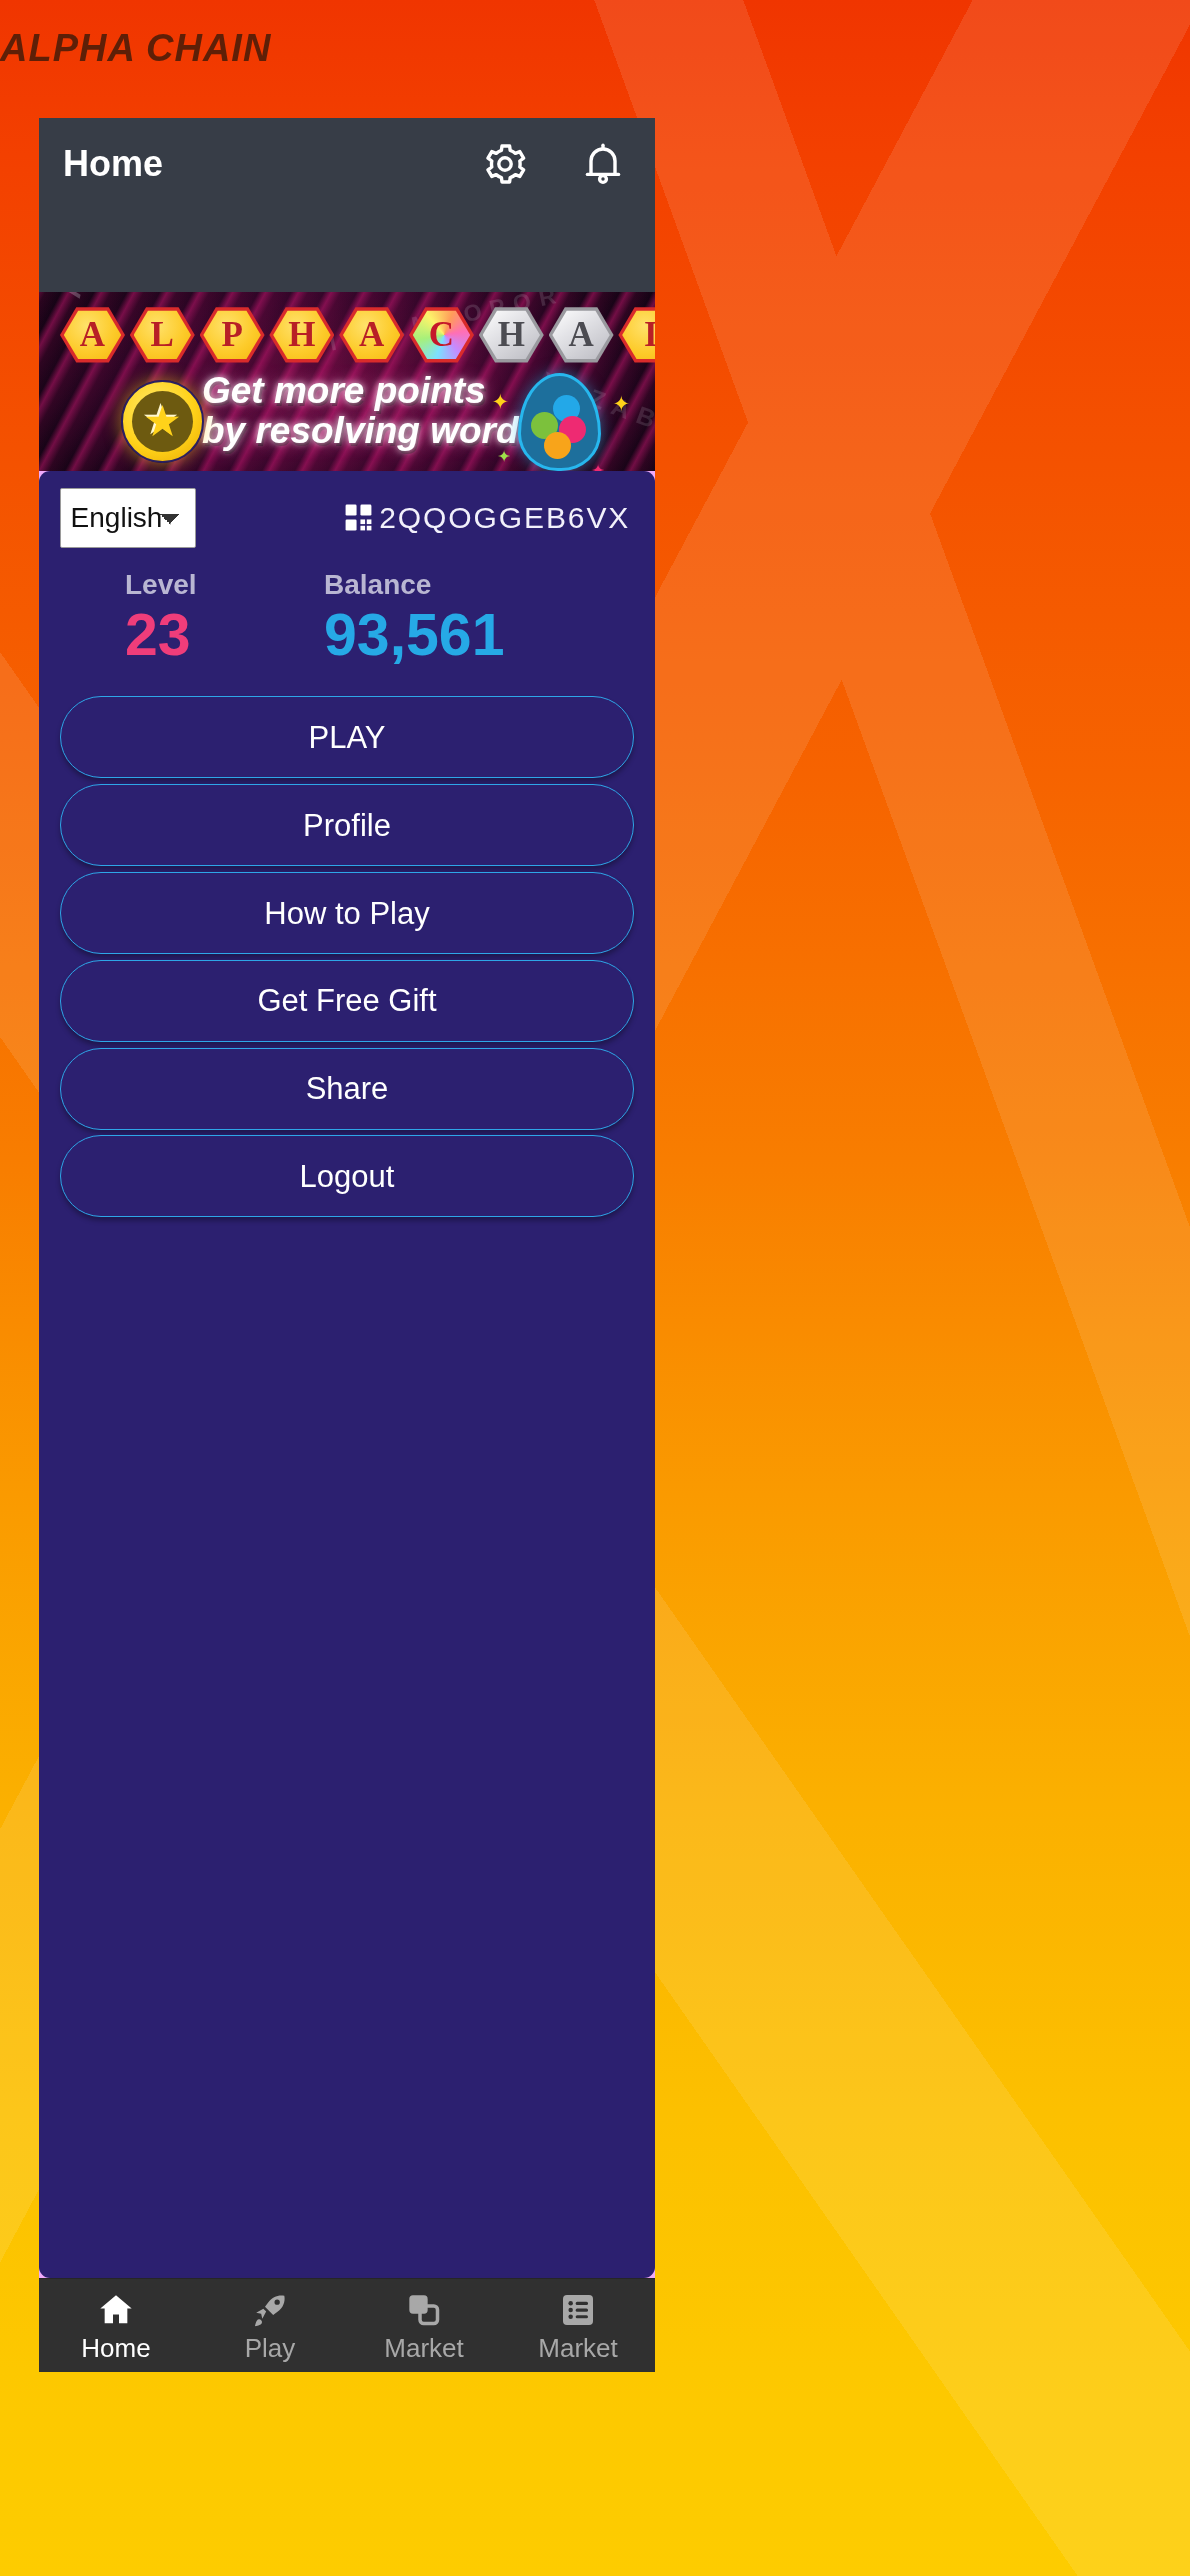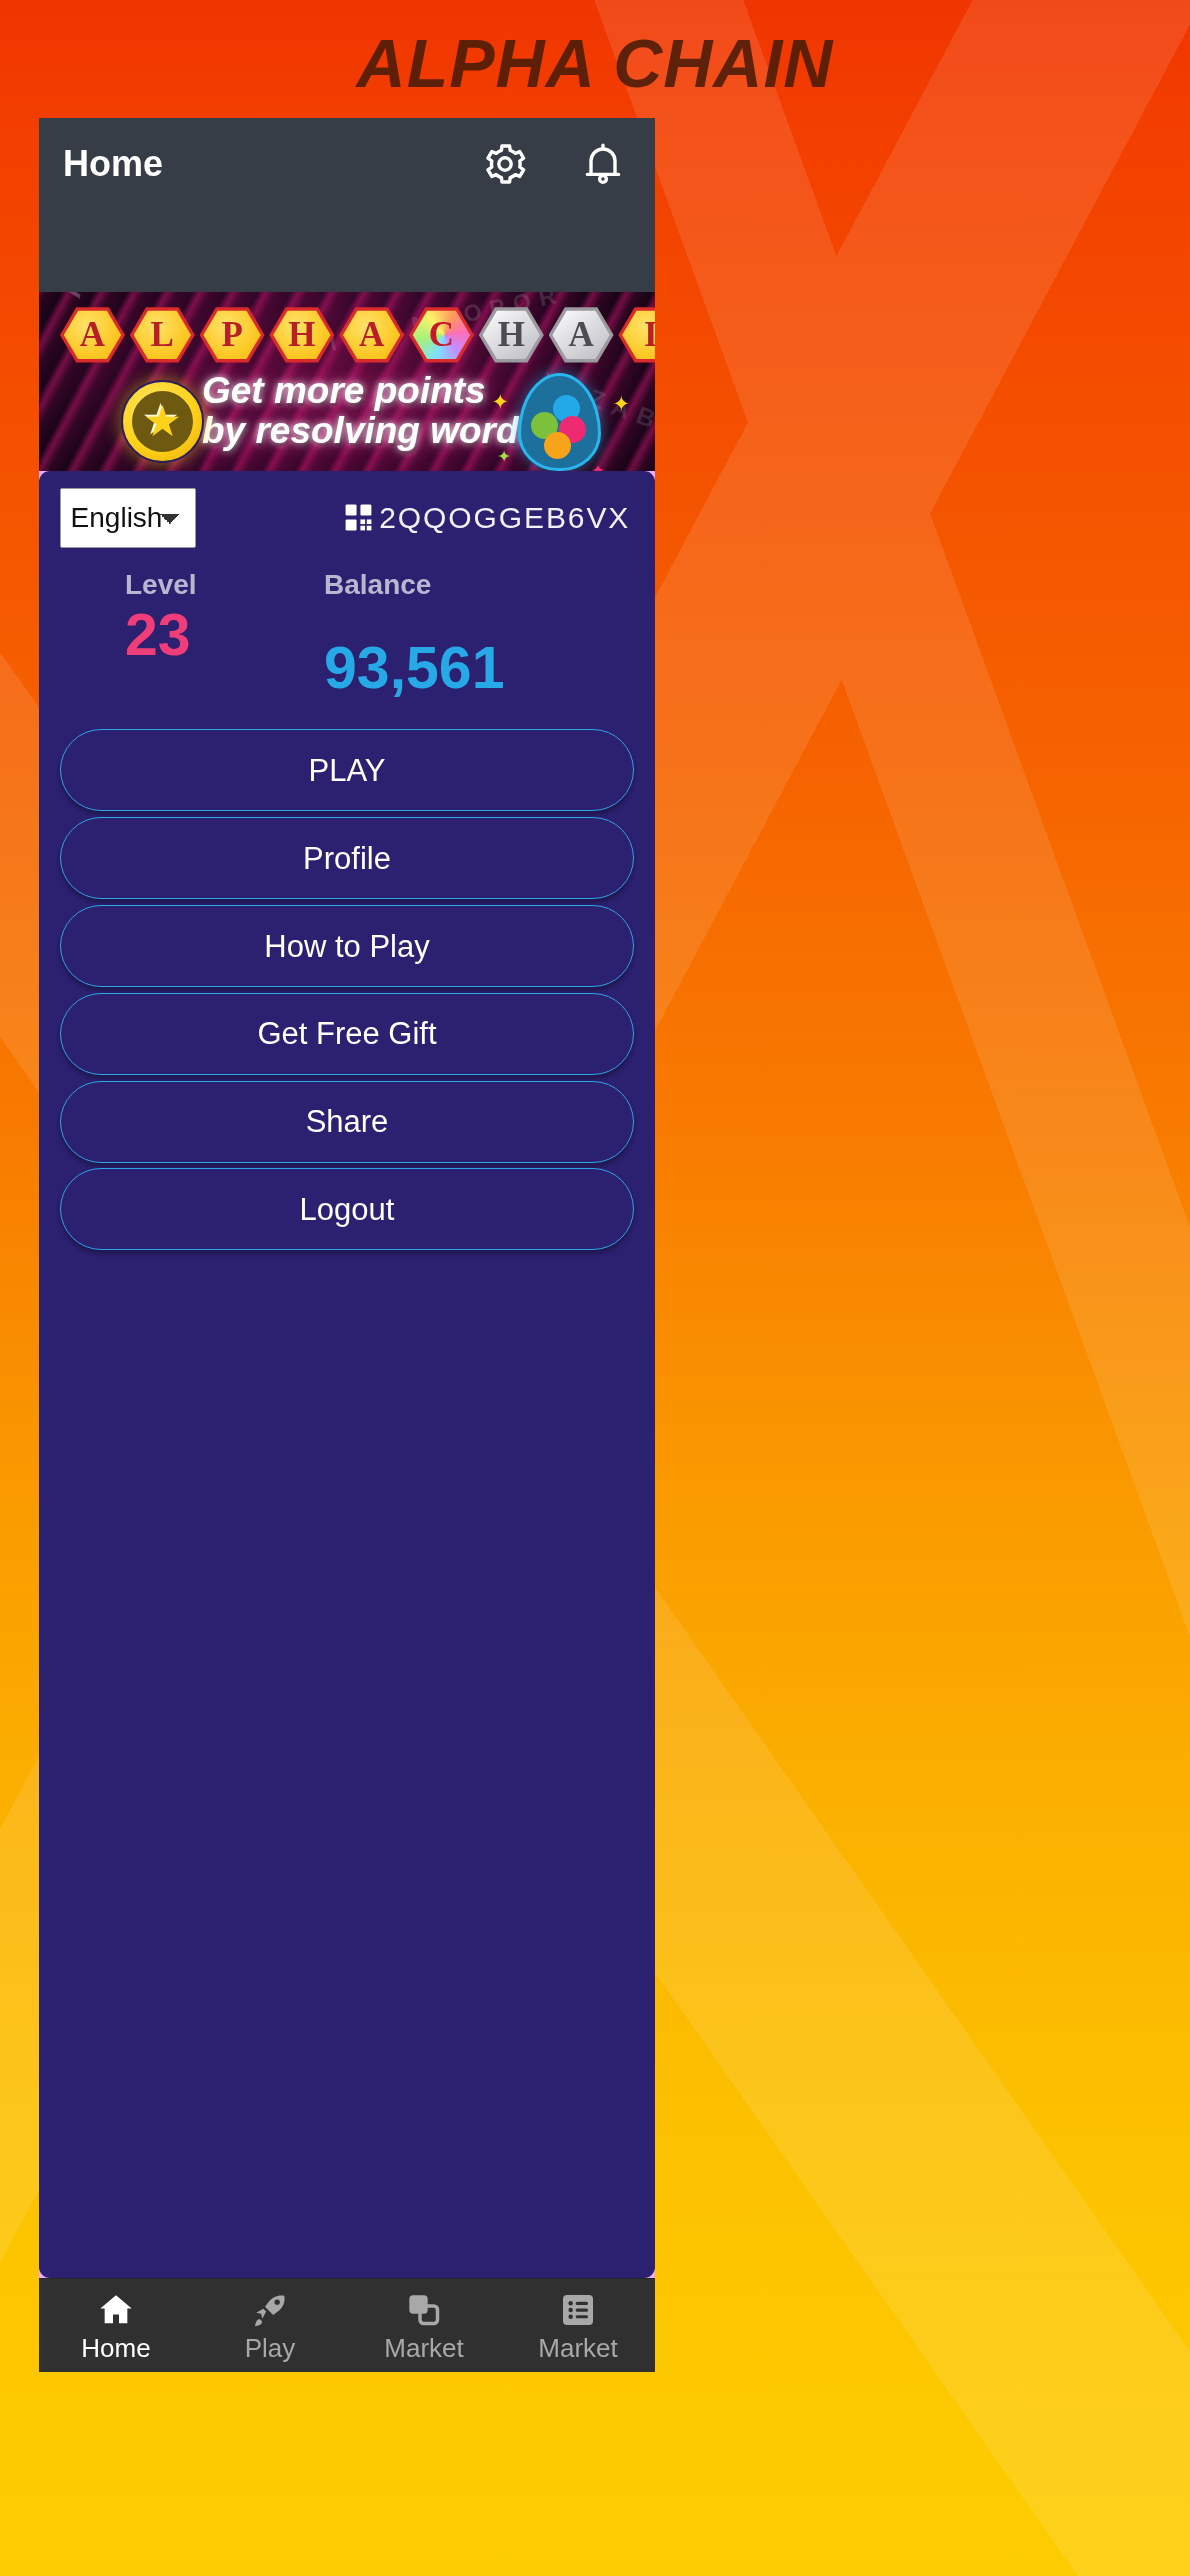--- a/index.html
+++ b/index.html
@@ -36,22 +36,22 @@
       linear-gradient(-125deg, transparent 0 55%, #ffffff 55% 64%, transparent 64% 100%),
       linear-gradient(70deg, transparent 0 72%, #ffffff 72% 79%, transparent 79% 100%);
   }
 
   
   .app-title {
     position: absolute;
     top: 29px;
     left: 0;
     width: 100%;
-    text-align: center;
-    font-size: 68px;
+    text-align: left;
+    font-size: 38px;
     font-weight: bold;
     font-style: italic;
     letter-spacing: 1px;
     color: #4a1c08;
     opacity: .88;
     line-height: 1;
     z-index: 3;
   }
 
   
@@ -311,21 +311,21 @@
     color: #b9b6d2;
     line-height: 1.25;
     font-weight: bold;
   }
   .stat-value {
     font-size: 59px;
     line-height: 1.15;
     font-weight: 700;
   }
   .stat.level .stat-value { color: #ef3d7a; }
-  .stat.balance .stat-value { color: #26a9e6; margin-top: 33px; }
+  .stat.balance .stat-value { color: #26a9e6; }
 
   .menu { padding-top: 27px; }
   .menu-btn {
     display: block;
     width: 100%;
     height: 82px;
     margin-bottom: 5.8px;
     border: 1.9px solid #2ea6e8;
     border-radius: 46px;
     background: #2c2070;

